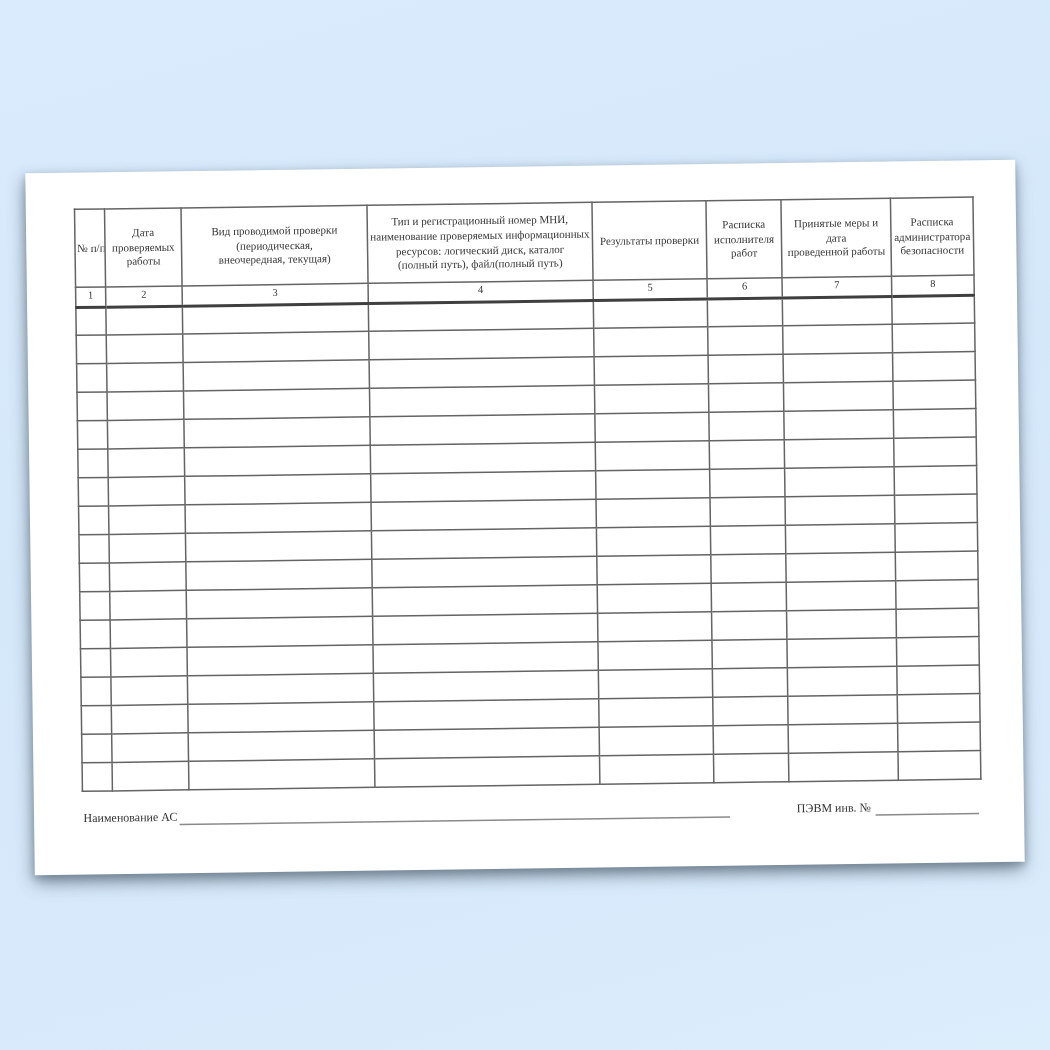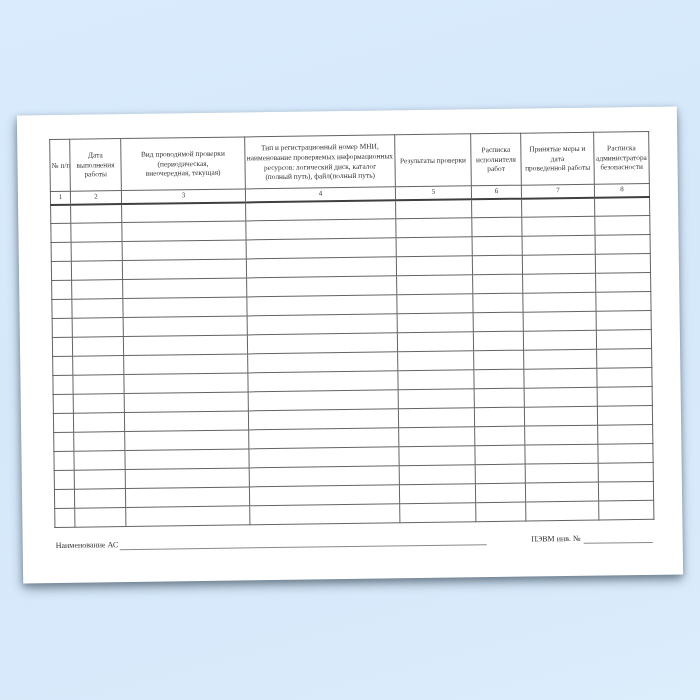--- a/index.html
+++ b/index.html
@@ -69,21 +69,21 @@
           <col class="c3">
         <col class="c4">
           <col class="c5">
           <col class="c6">
           <col class="c7">
       </colgroup>
       <thead>
         <tr class="header-row">
           <th class="col-0">№ п/п</th>
           <th>Дата
-выполнения
+проверяемых
 работы</th>
           <th>Вид проводимой проверки
 (периодическая,
 внеочередная, текущая)</th>
           <th>Тип и регистрационный номер МНИ,
 наименование проверяемых информационных
 ресурсов: логический диск, каталог
 (полный путь), файл(полный путь)</th>
           <th>Результаты проверки</th>
           <th>Расписка

